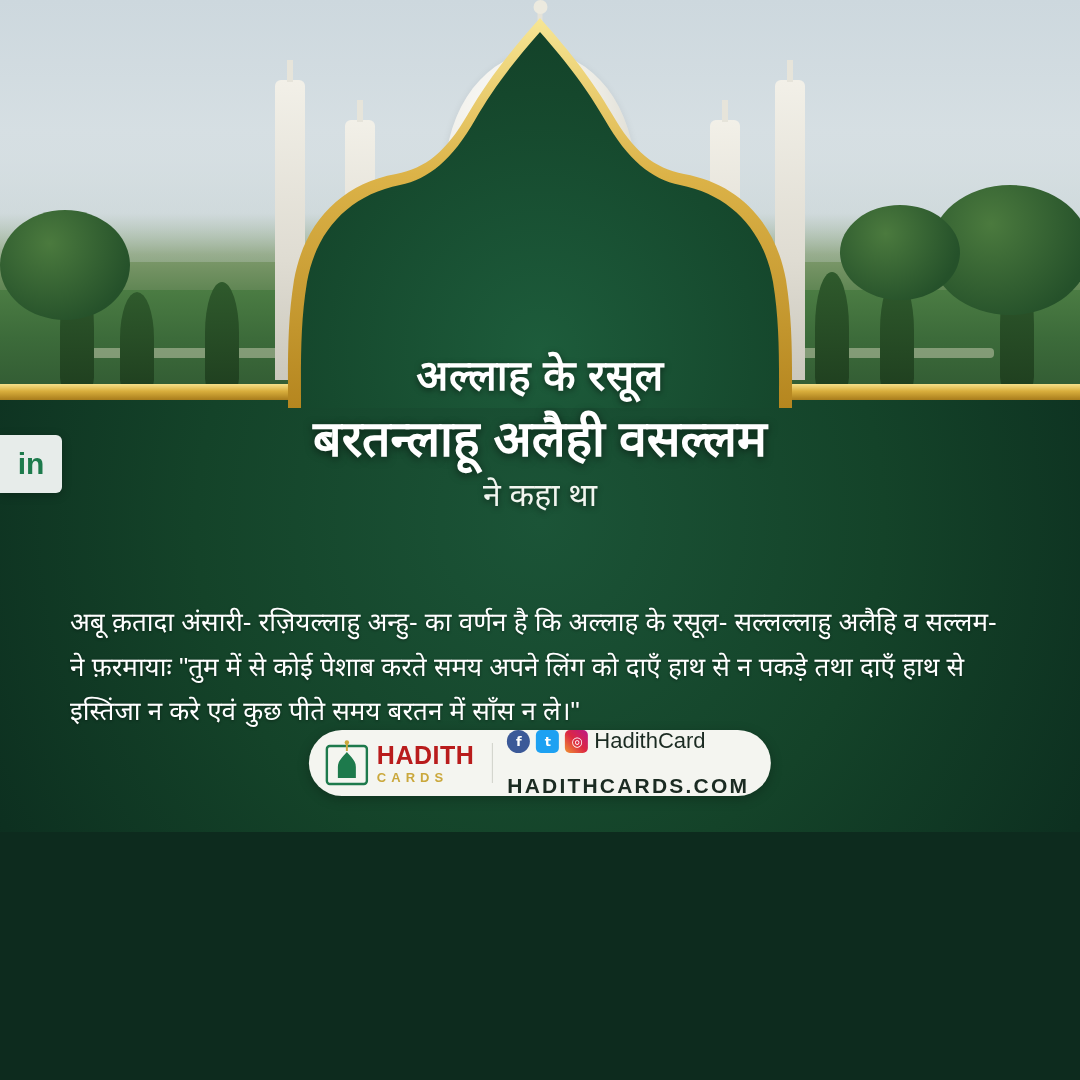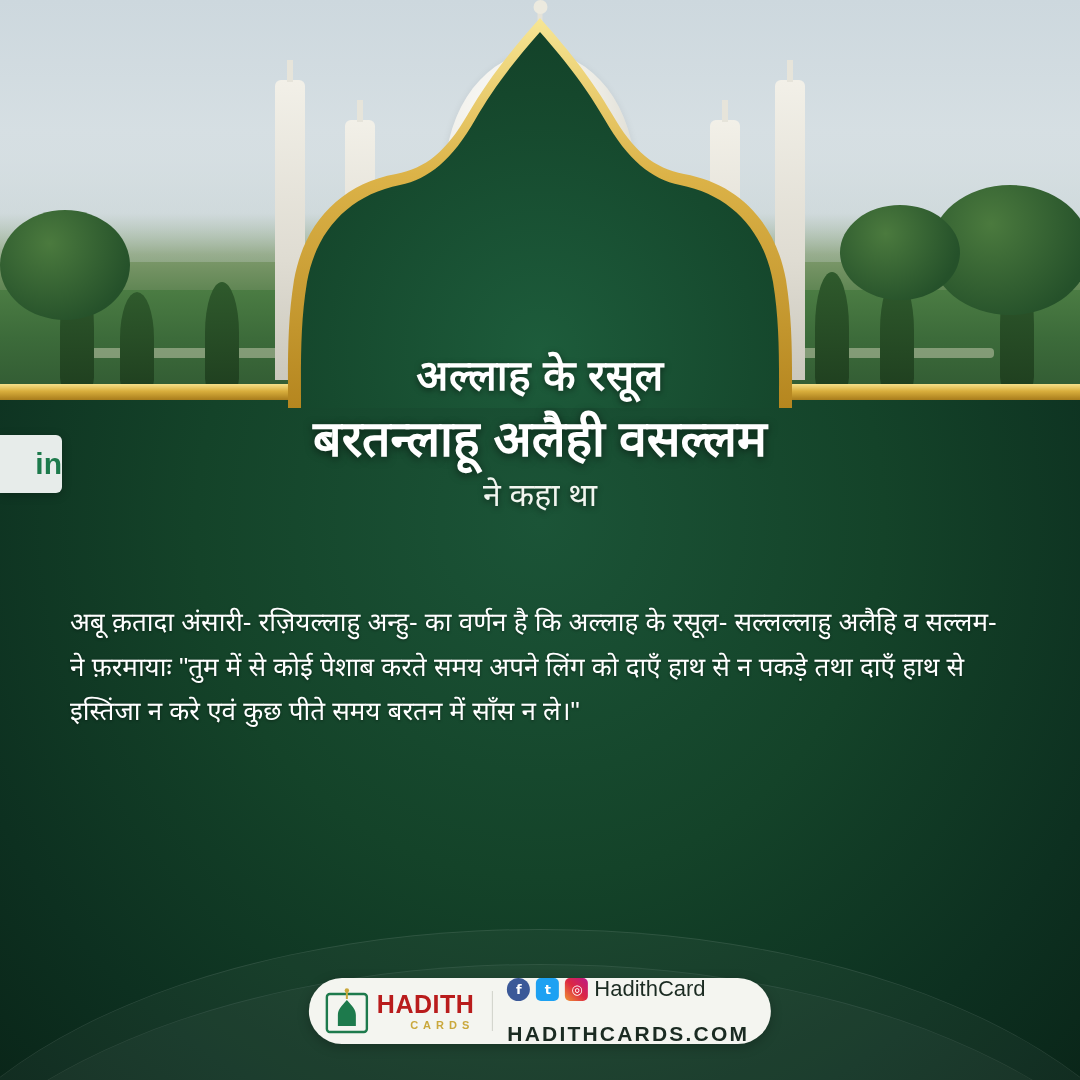--- a/index.html
+++ b/index.html
@@ -6,21 +6,21 @@
     margin: 0;
     padding: 0;
     background: #0d2b1e;
   }
   body {
     font-family: "Liberation Sans", sans-serif;
   }
   #card {
     position: relative;
     width: 1080px;
-    height: 1080px;
+    height: 832px;
     overflow: hidden;
     background: #0f3a26;
   }
 
   
   .photo {
     position: absolute;
     left: 0; top: 0;
     width: 1080px; height: 410px;
     overflow: hidden;
@@ -243,21 +243,21 @@
   
   .li-badge {
     position: absolute;
     left: 0;
     top: 435px;
     width: 62px; height: 58px;
     background: #e7ecea;
     border-radius: 0 6px 6px 0;
     display: flex;
     align-items: center;
-    justify-content: flex-end;
+    justify-content: center;
     box-shadow: 0 2px 10px rgba(0,0,0,.25);
   }
   .li-badge span {
     color: #1d7a4c;
     font-size: 30px;
     font-weight: bold;
     line-height: 1;
   }
 
   
@@ -288,27 +288,26 @@
     margin-right: 16px;
   }
   .brand-main {
     font-size: 25px;
     font-weight: bold;
     color: #b91c1c;
     letter-spacing: .5px;
     line-height: 1;
   }
   .brand-sub {
-    font-size: 11px;
+    font-size: 13px;
     font-weight: bold;
     letter-spacing: 5px;
     color: #caa83c;
     line-height: 1;
     margin-top: 3px;
-    text-align: right;
   }
   .divider-v {
     width: 1px; height: 40px;
     background: #cfd2c9;
     margin: 0 14px 0 2px;
   }
   .social-col {
     display: flex;
     flex-direction: column;
     justify-content: center;

